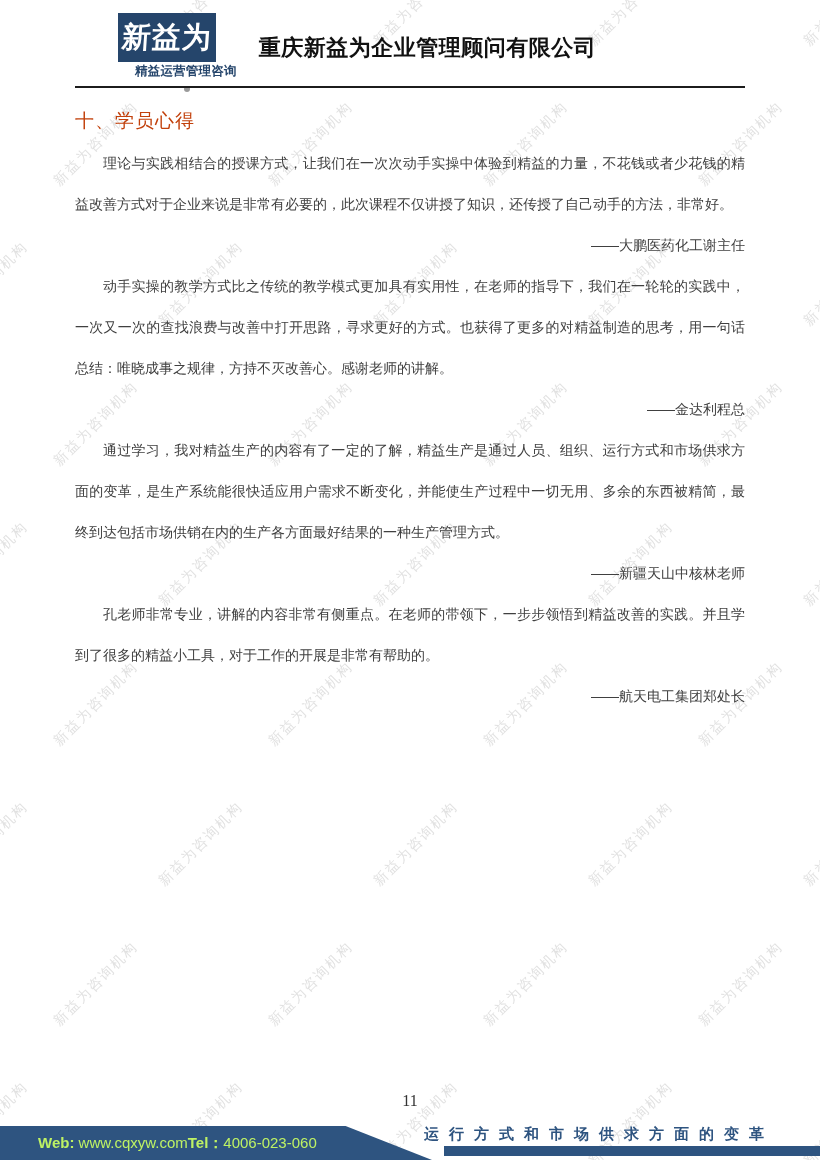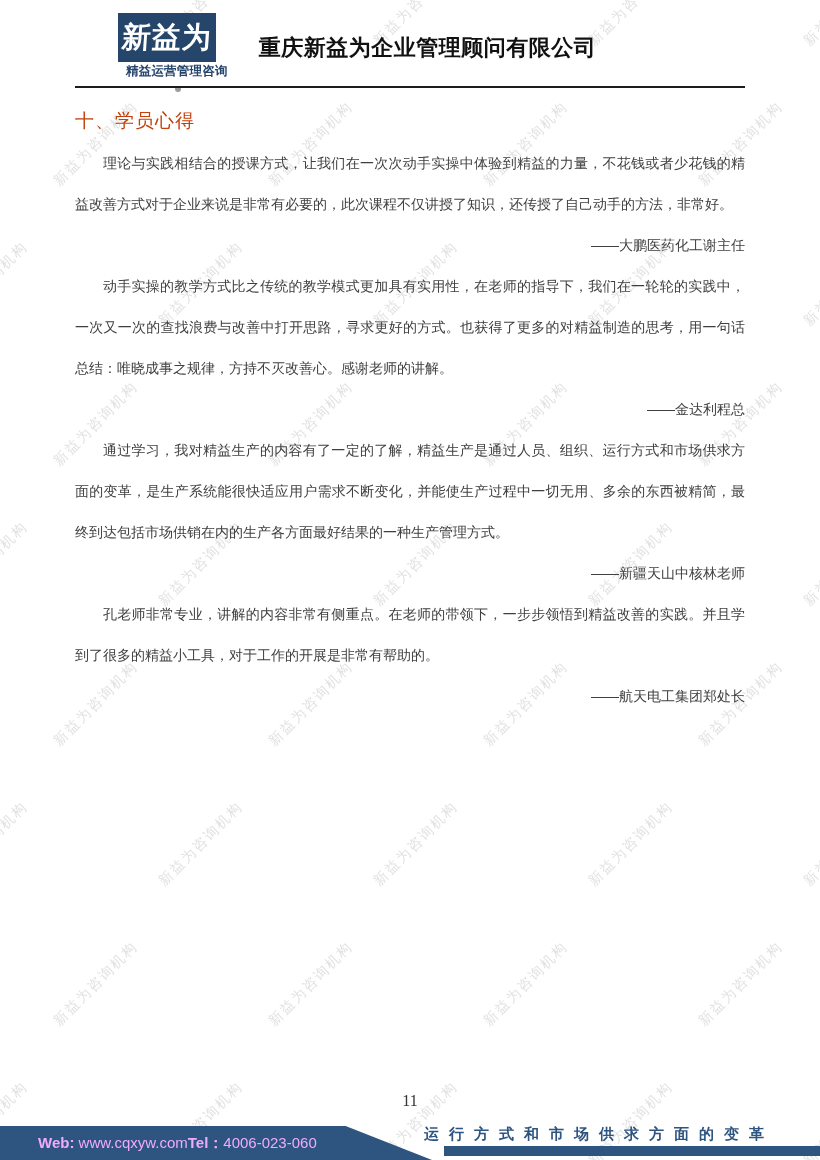--- a/index.html
+++ b/index.html
@@ -26,21 +26,21 @@
     position: absolute; left: 118px; top: 13px;
     width: 98px; height: 49px;
     background: #25456b;
     display: flex; align-items: center; justify-content: center;
   }
   .logo-main {
     color: #ffffff; font-weight: bold; font-size: 29px;
     letter-spacing: 1px; transform: skewX(-4deg);
     font-family: "Liberation Sans", sans-serif;
   }
-  .logo-sub-row { position: absolute; left: 126px; top: 63px; display: flex; align-items: center; flex-direction: column; }
+  .logo-sub-row { position: absolute; left: 135px; top: 63px; display: flex; align-items: center; flex-direction: column; }
   .logo-sub {
     color: #25456b; font-weight: bold; font-size: 12.5px; letter-spacing: 0.2px;
   }
   .logo-dot {
     width: 6px; height: 6px; border-radius: 50%;
     background: #9a9a9a; margin-left: 2px; margin-top: 6px;
   }
   .company-block { position: absolute; left: 240px; top: 33px; width: 375px; text-align: center; }
   .company-cn {
     font-size: 22px; font-weight: bold; color: #111111;
@@ -78,21 +78,21 @@
   }
   .footer-band-left {
     position: absolute; left: 0; bottom: 0;
     width: 432px; height: 34px;
     background: #2e5480;
     clip-path: polygon(0 0, 80% 0, 100% 100%, 0 100%);
     display: flex; align-items: center;
     padding-left: 38px;
     z-index: 3;
   }
-  .footer-contact { color: #f0abfc; font-size: 15px; white-space: nowrap; }
+  .footer-contact { color: #bef264; font-size: 15px; white-space: nowrap; }
   .footer-contact b { font-weight: bold; }
   .footer-strip-right {
     position: absolute; left: 444px; right: 0; bottom: 4px; height: 10px;
     background: #2e5480; z-index: 3;
   }
   .footer-slogan {
     position: absolute; right: 46px; bottom: 16px;
     color: #2e5480; font-size: 15px; font-weight: bold;
     letter-spacing: 10px; white-space: nowrap; z-index: 3;
   }

